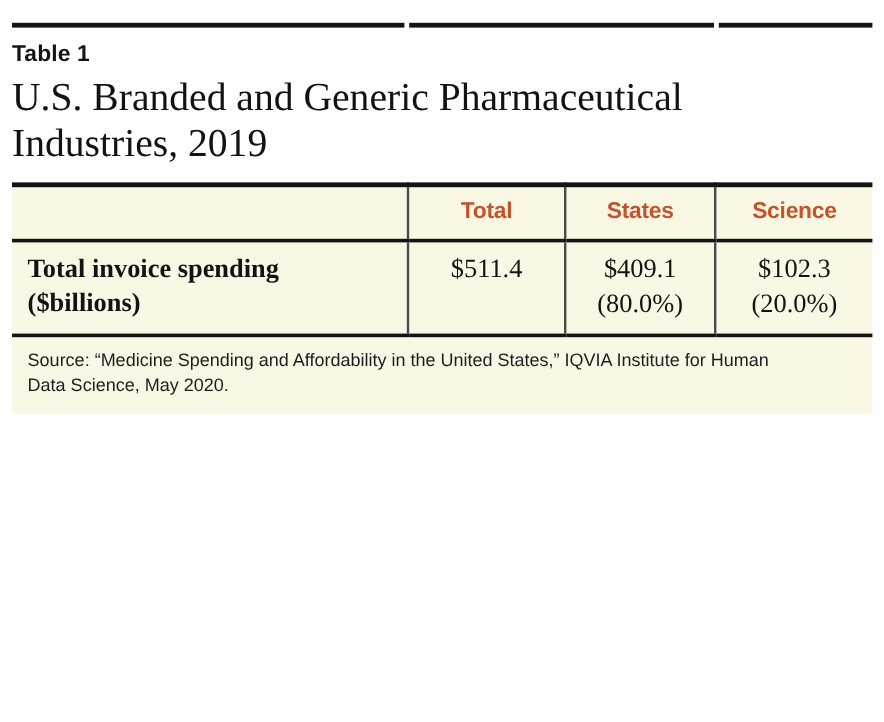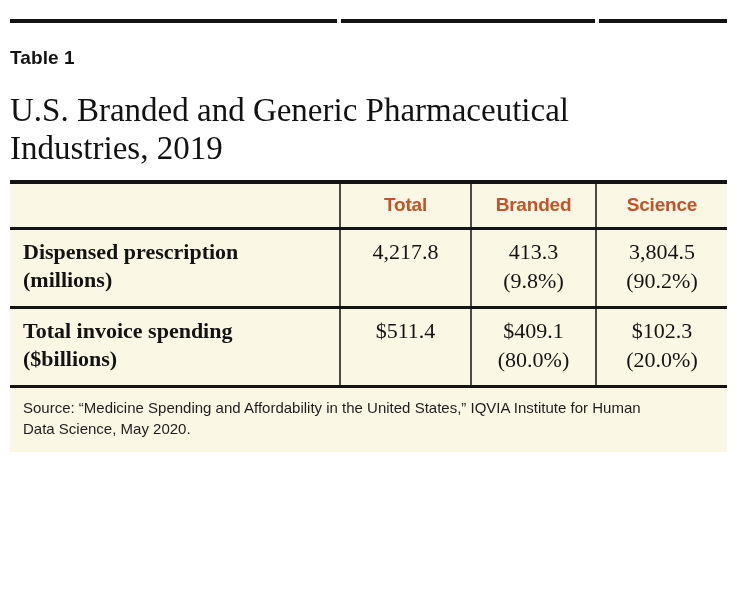--- a/index.html
+++ b/index.html
@@ -14,26 +14,26 @@
   
   .rule { display: flex; width: 717px; }
   .rule .seg { background: var(--rule-black, #141414); }
   .rule.top { margin-top: 19px; height: 4px; }
   .rule.top .seg { height: 4px; }
   .seg.s1 { width: 327px; }
   .seg.s2 { width: 254px; margin-left: 4px; }
   .seg.s3 { width: 128px; margin-left: 4px; }
 
   .kicker {
-    margin-top: 24px;
+    margin-top: 12px;
     font-size: 19px; font-weight: bold; color: #141414;
     letter-spacing: 0.1px;
   }
   .title {
-    margin-top: 22px;
+    margin-top: 6px;
     font-family: "Liberation Serif", serif;
     font-size: 33px; line-height: 38px; font-weight: normal;
     color: #121212;
     white-space: pre-line;
   }
 
   table.datatable {
     margin-top: 13px;
     width: 717px;
     border-collapse: collapse;
@@ -102,34 +102,25 @@
     <colgroup>
       <col class="c-label">
         <col class="c-total">
         <col class="c-branded">
         <col class="c-generic">
     </colgroup>
     <thead>
       <tr>
         <th></th>
         <th class="vline">Total</th>
-        <th class="vline">Branded</th>
+        <th class="vline">States</th>
         <th class="vline">Science</th>
       </tr>
     </thead>
     <tbody>
-      <tr>
-        <th class="rowlabel">Dispensed prescription
-(millions)</th>
-        <td class="val vline">4,217.8</td>
-        <td class="val vline">413.3
-(9.8%)</td>
-        <td class="val vline">3,804.5
-(90.2%)</td>
-      </tr>
       <tr>
         <th class="rowlabel">Total invoice spending
 ($billions)</th>
         <td class="val vline">$511.4</td>
         <td class="val vline">$409.1
 (80.0%)</td>
         <td class="val vline">$102.3
 (20.0%)</td>
       </tr>
     </tbody>

